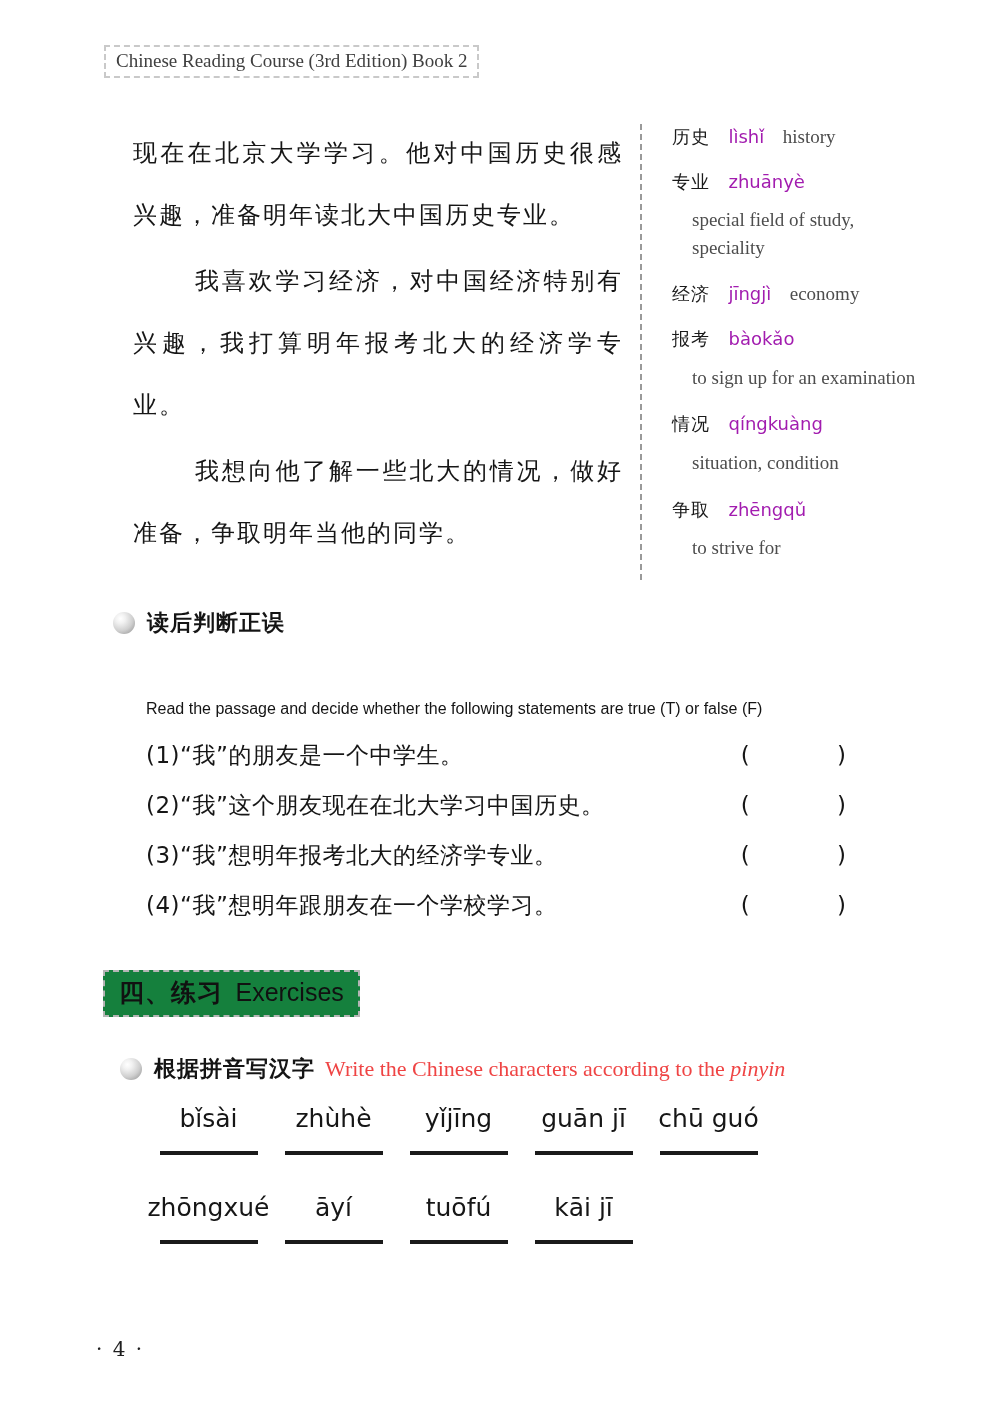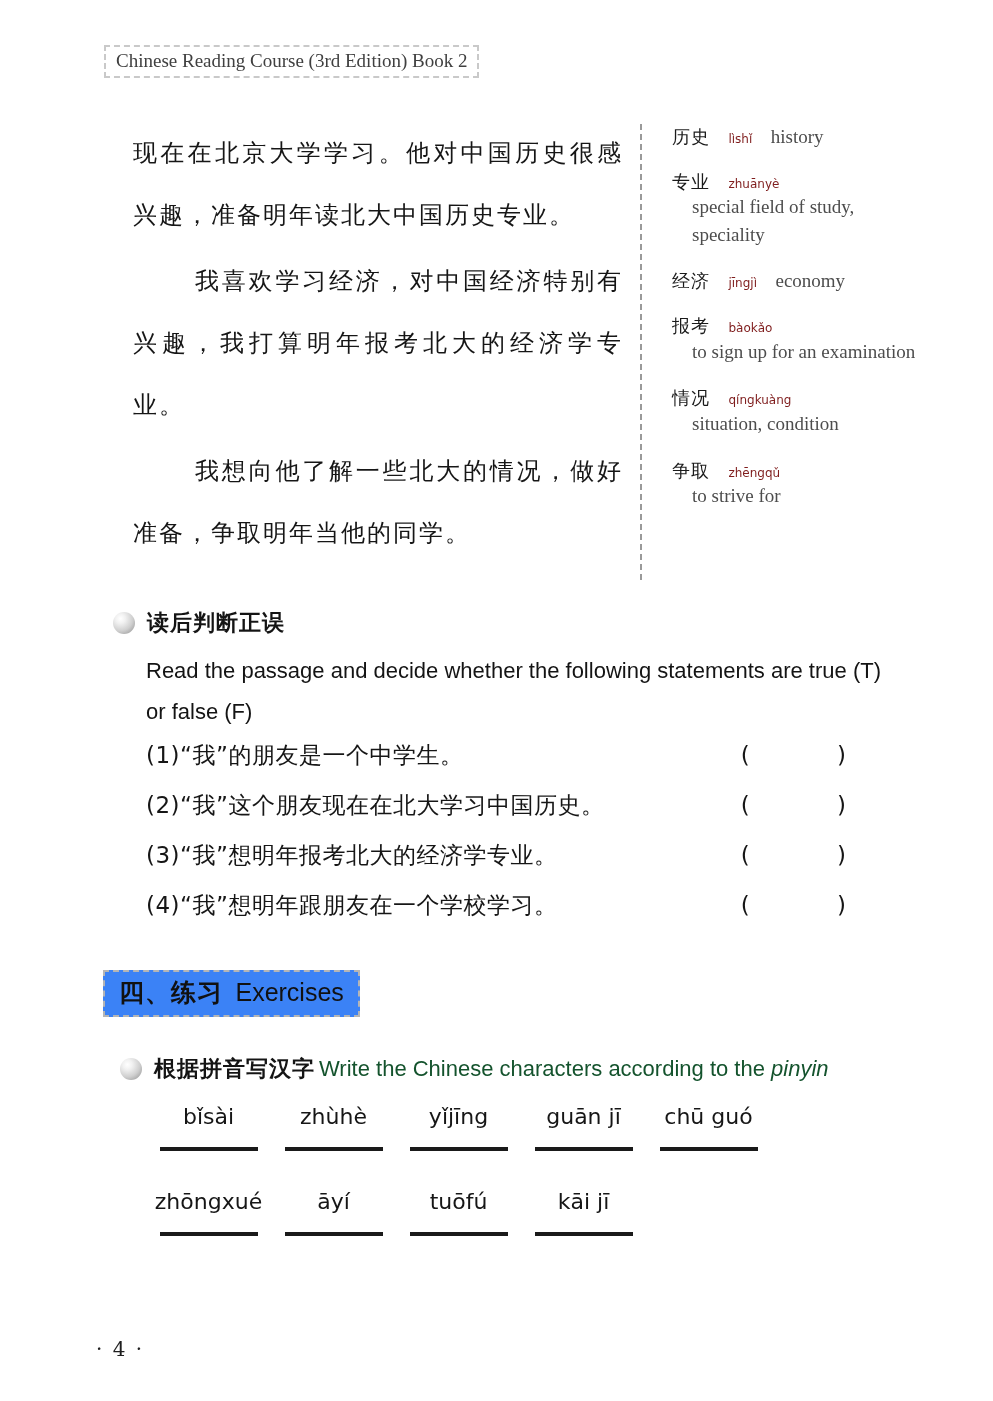--- a/index.html
+++ b/index.html
@@ -84,37 +84,37 @@
     line-height: 1.2;
   }
   .vocab-hanzi {
     font-family: "DejaVu Serif", serif;
     font-size: 18px;
     color: #1a1a1a;
     letter-spacing: 1px;
   }
   .vocab-pinyin {
     font-family: "DejaVu Sans", sans-serif;
-    font-size: 12px;
-    color: #7f1d1d;
+    font-size: 18px;
+    color: #a21caf;
     margin-left: 14px;
   }
   .vocab-def-inline {
     font-family: "Liberation Serif", serif;
     font-size: 19px;
     color: #4d4d4d;
     margin-left: 14px;
   }
   .vocab-def {
     font-family: "Liberation Serif", serif;
     font-size: 19px;
     line-height: 1.45;
     color: #4d4d4d;
     margin-left: 20px;
-    margin-top: 1px;
+    margin-top: 14px;
   }
 
   
   .task { position: absolute; }
   .task-title {
     display: flex;
     align-items: center;
     white-space: nowrap;
   }
   .ball {
@@ -126,34 +126,34 @@
     background: radial-gradient(circle at 34% 30%, #ffffff 0%, #f2f2f2 22%, #cfcfcf 58%, #a8a8a8 82%, #8e8e8e 100%);
   }
   .task-cn {
     font-family: "DejaVu Sans", sans-serif;
     font-size: 22px;
     font-weight: bold;
     letter-spacing: 1px;
     color: #141414;
   }
   .task-en {
-    font-family: Liberation Sans, sans-serif;
+    font-family: Liberation Serif, serif;
     font-size: 22px;
-    color: #14532d;
-    margin-left: 4px;
+    color: #ef4444;
+    margin-left: 10px;
   }
   .task-en i { font-style: italic; }
 
   .instruction {
     position: absolute;
     left: 146px;
-    top: 650px;
+    top: 688px;
     width: 760px;
     font-family: "Liberation Sans", sans-serif;
-    font-size: 22px;
+    font-size: 16px;
     line-height: 41px;
     color: #141414;
   }
 
   
   .tf-list {
     position: absolute;
     left: 146px;
     top: 740px;
     width: 740px;
@@ -179,21 +179,21 @@
     padding-right: 0px;
   }
 
   
   .section-box {
     position: absolute;
     left: 103px;
     top: 970px;
     padding: 4px 14px 6px 14px;
     border: 2px dashed #b5b5b5;
-    background: #3b82f6;
+    background: #15803d;
     white-space: nowrap;
   }
   .section-cn {
     font-family: "DejaVu Sans", sans-serif;
     font-size: 25px;
     font-weight: bold;
     letter-spacing: 1px;
     color: #111111;
   }
   .section-en {
@@ -206,21 +206,21 @@
   
   .pinyin-block {
     position: absolute;
     left: 146px;
     top: 1104px;
     width: 780px;
   }
   .pinyin-row {
     display: flex;
     font-family: "DejaVu Sans", sans-serif;
-    font-size: 22px;
+    font-size: 25px;
     color: #161616;
   }
   .pinyin-row .cell {
     width: 125px;
     flex: 0 0 auto;
     text-align: center;
   }
   .blank-row {
     display: flex;
     margin-top: 18px;

